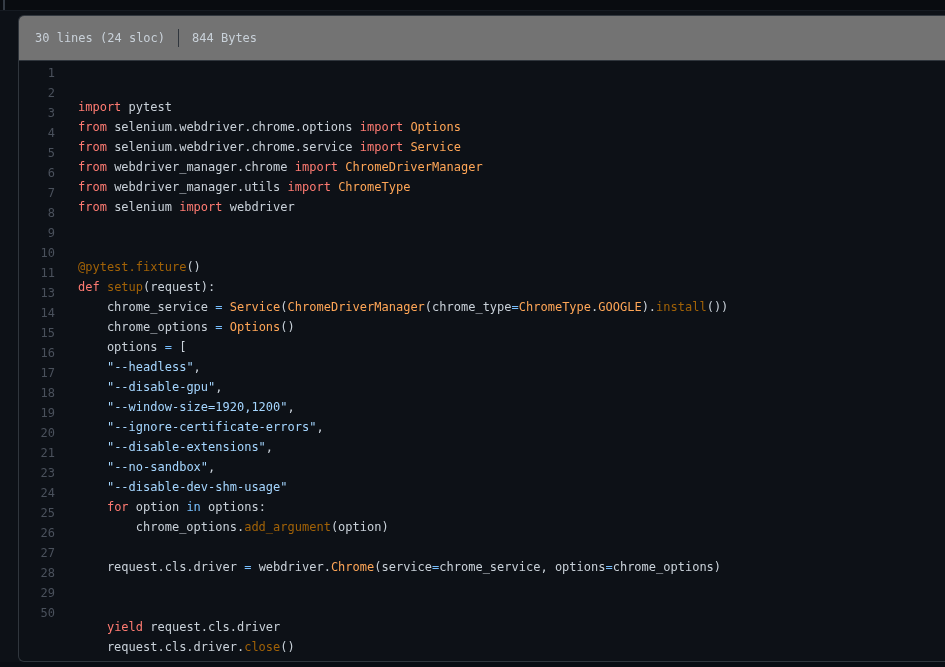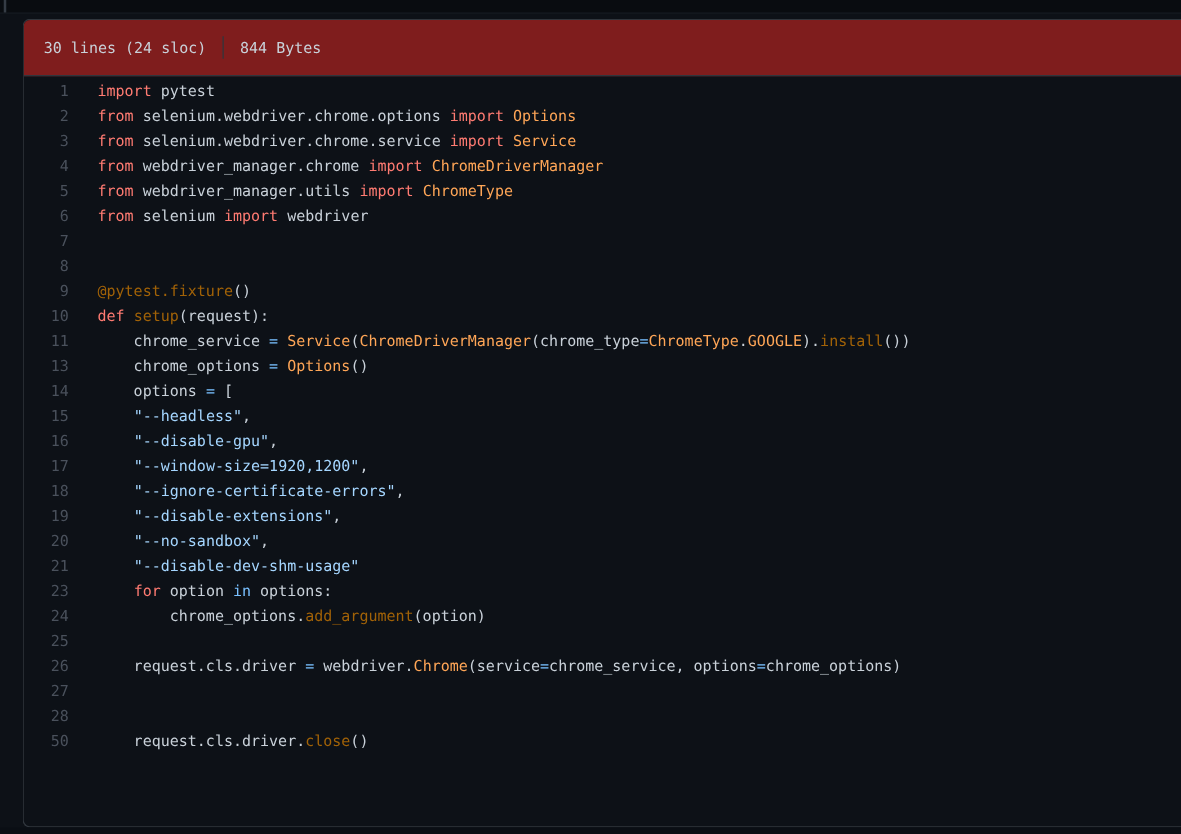--- a/index.html
+++ b/index.html
@@ -19,35 +19,35 @@
   }
   
   .file-box{
     position:absolute;left:18px;top:15px;right:0;bottom:5px;
     background:#0d1117;
     border:1px solid #30363d;border-right:none;
     border-radius:6px 0 0 6px;
     overflow:hidden;
   }
   .file-header{
-    height:44px;background:#7f1d1d;border-bottom:1px solid #30363d;
+    height:44px;background:#737373;border-bottom:1px solid #30363d;
     display:flex;align-items:center;
     padding:0 16px;font-size:12px;color:#c9d1d9;
   }
   .file-header .divider{
     width:1px;height:18px;background:#30363d;margin:0 13px;flex:none;
   }
   .code-area{padding-top:2px;}
   .code-line{
     display:flex;height:20px;line-height:20px;font-size:12px;white-space:pre;
   }
   .ln{
     flex:none;width:36px;text-align:right;color:#4a515c;cursor:pointer;
   }
-  .line-content{padding-left:23px;color:#c9d1d9;}
+  .line-content{padding-left:23px;color:#c9d1d9;margin-top:34px;}
   .tok-p{color:#c9d1d9;}
   .tok-k{color:#ff7b72;}
   .tok-o{color:#79c0ff;}
   .tok-s{color:#a5d6ff;}
   .tok-c{color:#ffa657;}
   .tok-f{color:#a16207;}
   .bottom-strip{
     position:absolute;left:0;right:0;bottom:0;height:5px;background:#0a0e14;
   }
 </style>
@@ -85,18 +85,19 @@
         <div class="code-line"><span class="ln">18</span><span class="line-content"><span class="tok-p">    </span><span class="tok-s">"--ignore-certificate-errors"</span><span class="tok-p">,</span></span></div>
         <div class="code-line"><span class="ln">19</span><span class="line-content"><span class="tok-p">    </span><span class="tok-s">"--disable-extensions"</span><span class="tok-p">,</span></span></div>
         <div class="code-line"><span class="ln">20</span><span class="line-content"><span class="tok-p">    </span><span class="tok-s">"--no-sandbox"</span><span class="tok-p">,</span></span></div>
         <div class="code-line"><span class="ln">21</span><span class="line-content"><span class="tok-p">    </span><span class="tok-s">"--disable-dev-shm-usage"</span></span></div>
         <div class="code-line"><span class="ln">23</span><span class="line-content"><span class="tok-p">    </span><span class="tok-k">for</span><span class="tok-p"> option </span><span class="tok-o">in</span><span class="tok-p"> options:</span></span></div>
         <div class="code-line"><span class="ln">24</span><span class="line-content"><span class="tok-p">        chrome_options.</span><span class="tok-f">add_argument</span><span class="tok-p">(option)</span></span></div>
         <div class="code-line"><span class="ln">25</span><span class="line-content"></span></div>
         <div class="code-line"><span class="ln">26</span><span class="line-content"><span class="tok-p">    request.cls.driver </span><span class="tok-o">=</span><span class="tok-p"> webdriver.</span><span class="tok-c">Chrome</span><span class="tok-p">(service</span><span class="tok-o">=</span><span class="tok-p">chrome_service, options</span><span class="tok-o">=</span><span class="tok-p">chrome_options)</span></span></div>
         <div class="code-line"><span class="ln">27</span><span class="line-content"></span></div>
         <div class="code-line"><span class="ln">28</span><span class="line-content"></span></div>
+        <div class="code-line"><span class="ln">29</span><span class="line-content"><span class="tok-p">    </span><span class="tok-k">yield</span><span class="tok-p"> request.cls.driver</span></span></div>
         <div class="code-line"><span class="ln">50</span><span class="line-content"><span class="tok-p">    request.cls.driver.</span><span class="tok-f">close</span><span class="tok-p">()</span></span></div>
       </div>
   </div>
 </div>
 
 <div class="bottom-strip"></div>
 
 </body></html>

